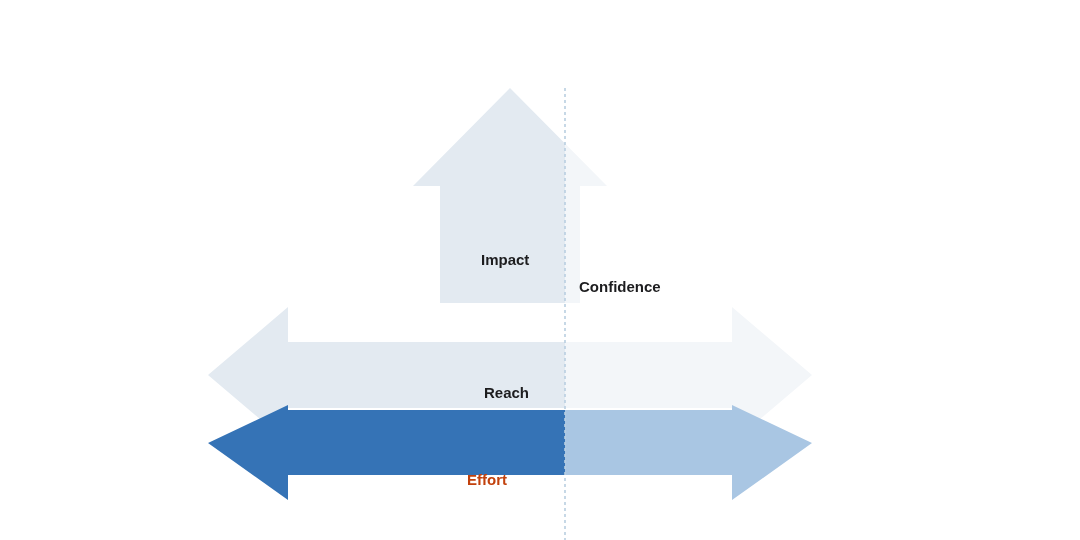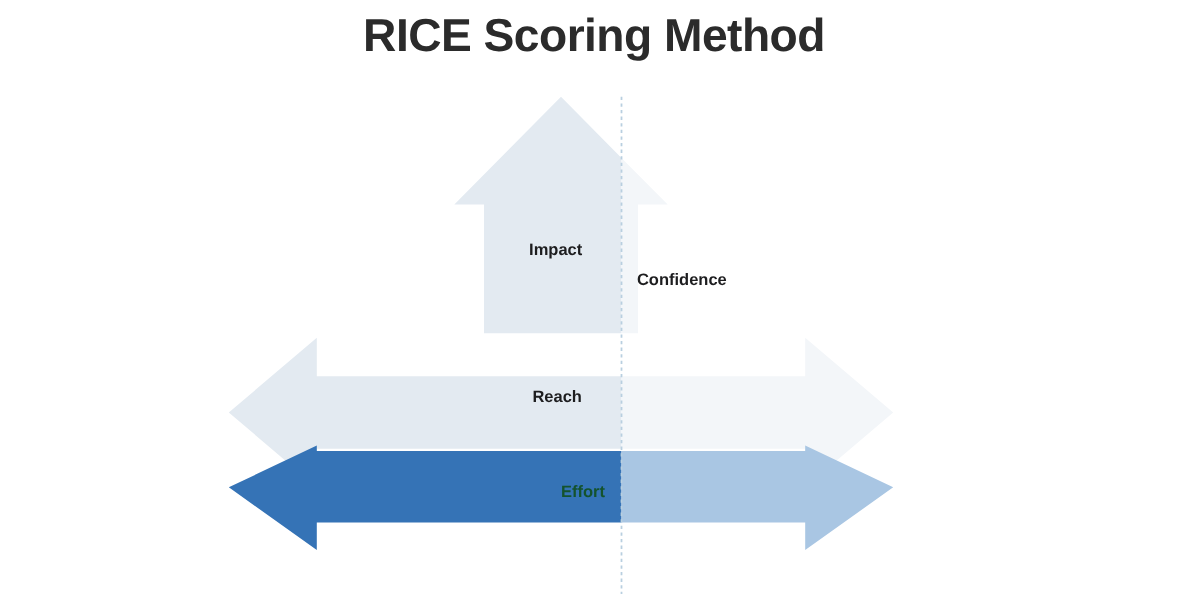--- a/index.html
+++ b/index.html
@@ -38,45 +38,45 @@
     width: 1080px;
     height: 540px;
   }
   .label {
     position: absolute;
     font-family: "Liberation Sans", sans-serif;
     font-weight: 700;
     font-size: 15px;
     color: #1d1d1f;
     white-space: nowrap;
+    margin-top: 32px;
   }
   .label-impact {
     left: 481px;
     top: 219px;
   }
   .label-confidence {
     left: 579px;
     top: 246px;
   }
   .label-reach {
     left: 484px;
     top: 352px;
   }
   .label-effort {
-    left: 510px;
+    left: 467px;
     top: 439px;
-    color: #14532d;
+    color: #c2410c;
   }
 </style>
 </head>
 <body>
 
 <div class="canvas">
 
-  <div class="title">RICE Scoring Method</div>
 
   <svg class="diagram" viewBox="0 0 1080 540">
     <defs>
       <clipPath id="clip-left">
         <rect x="0" y="0" width="565" height="540"></rect>
       </clipPath>
       <clipPath id="clip-right">
         <rect x="565" y="0" width="515" height="540"></rect>
       </clipPath>
     </defs>

